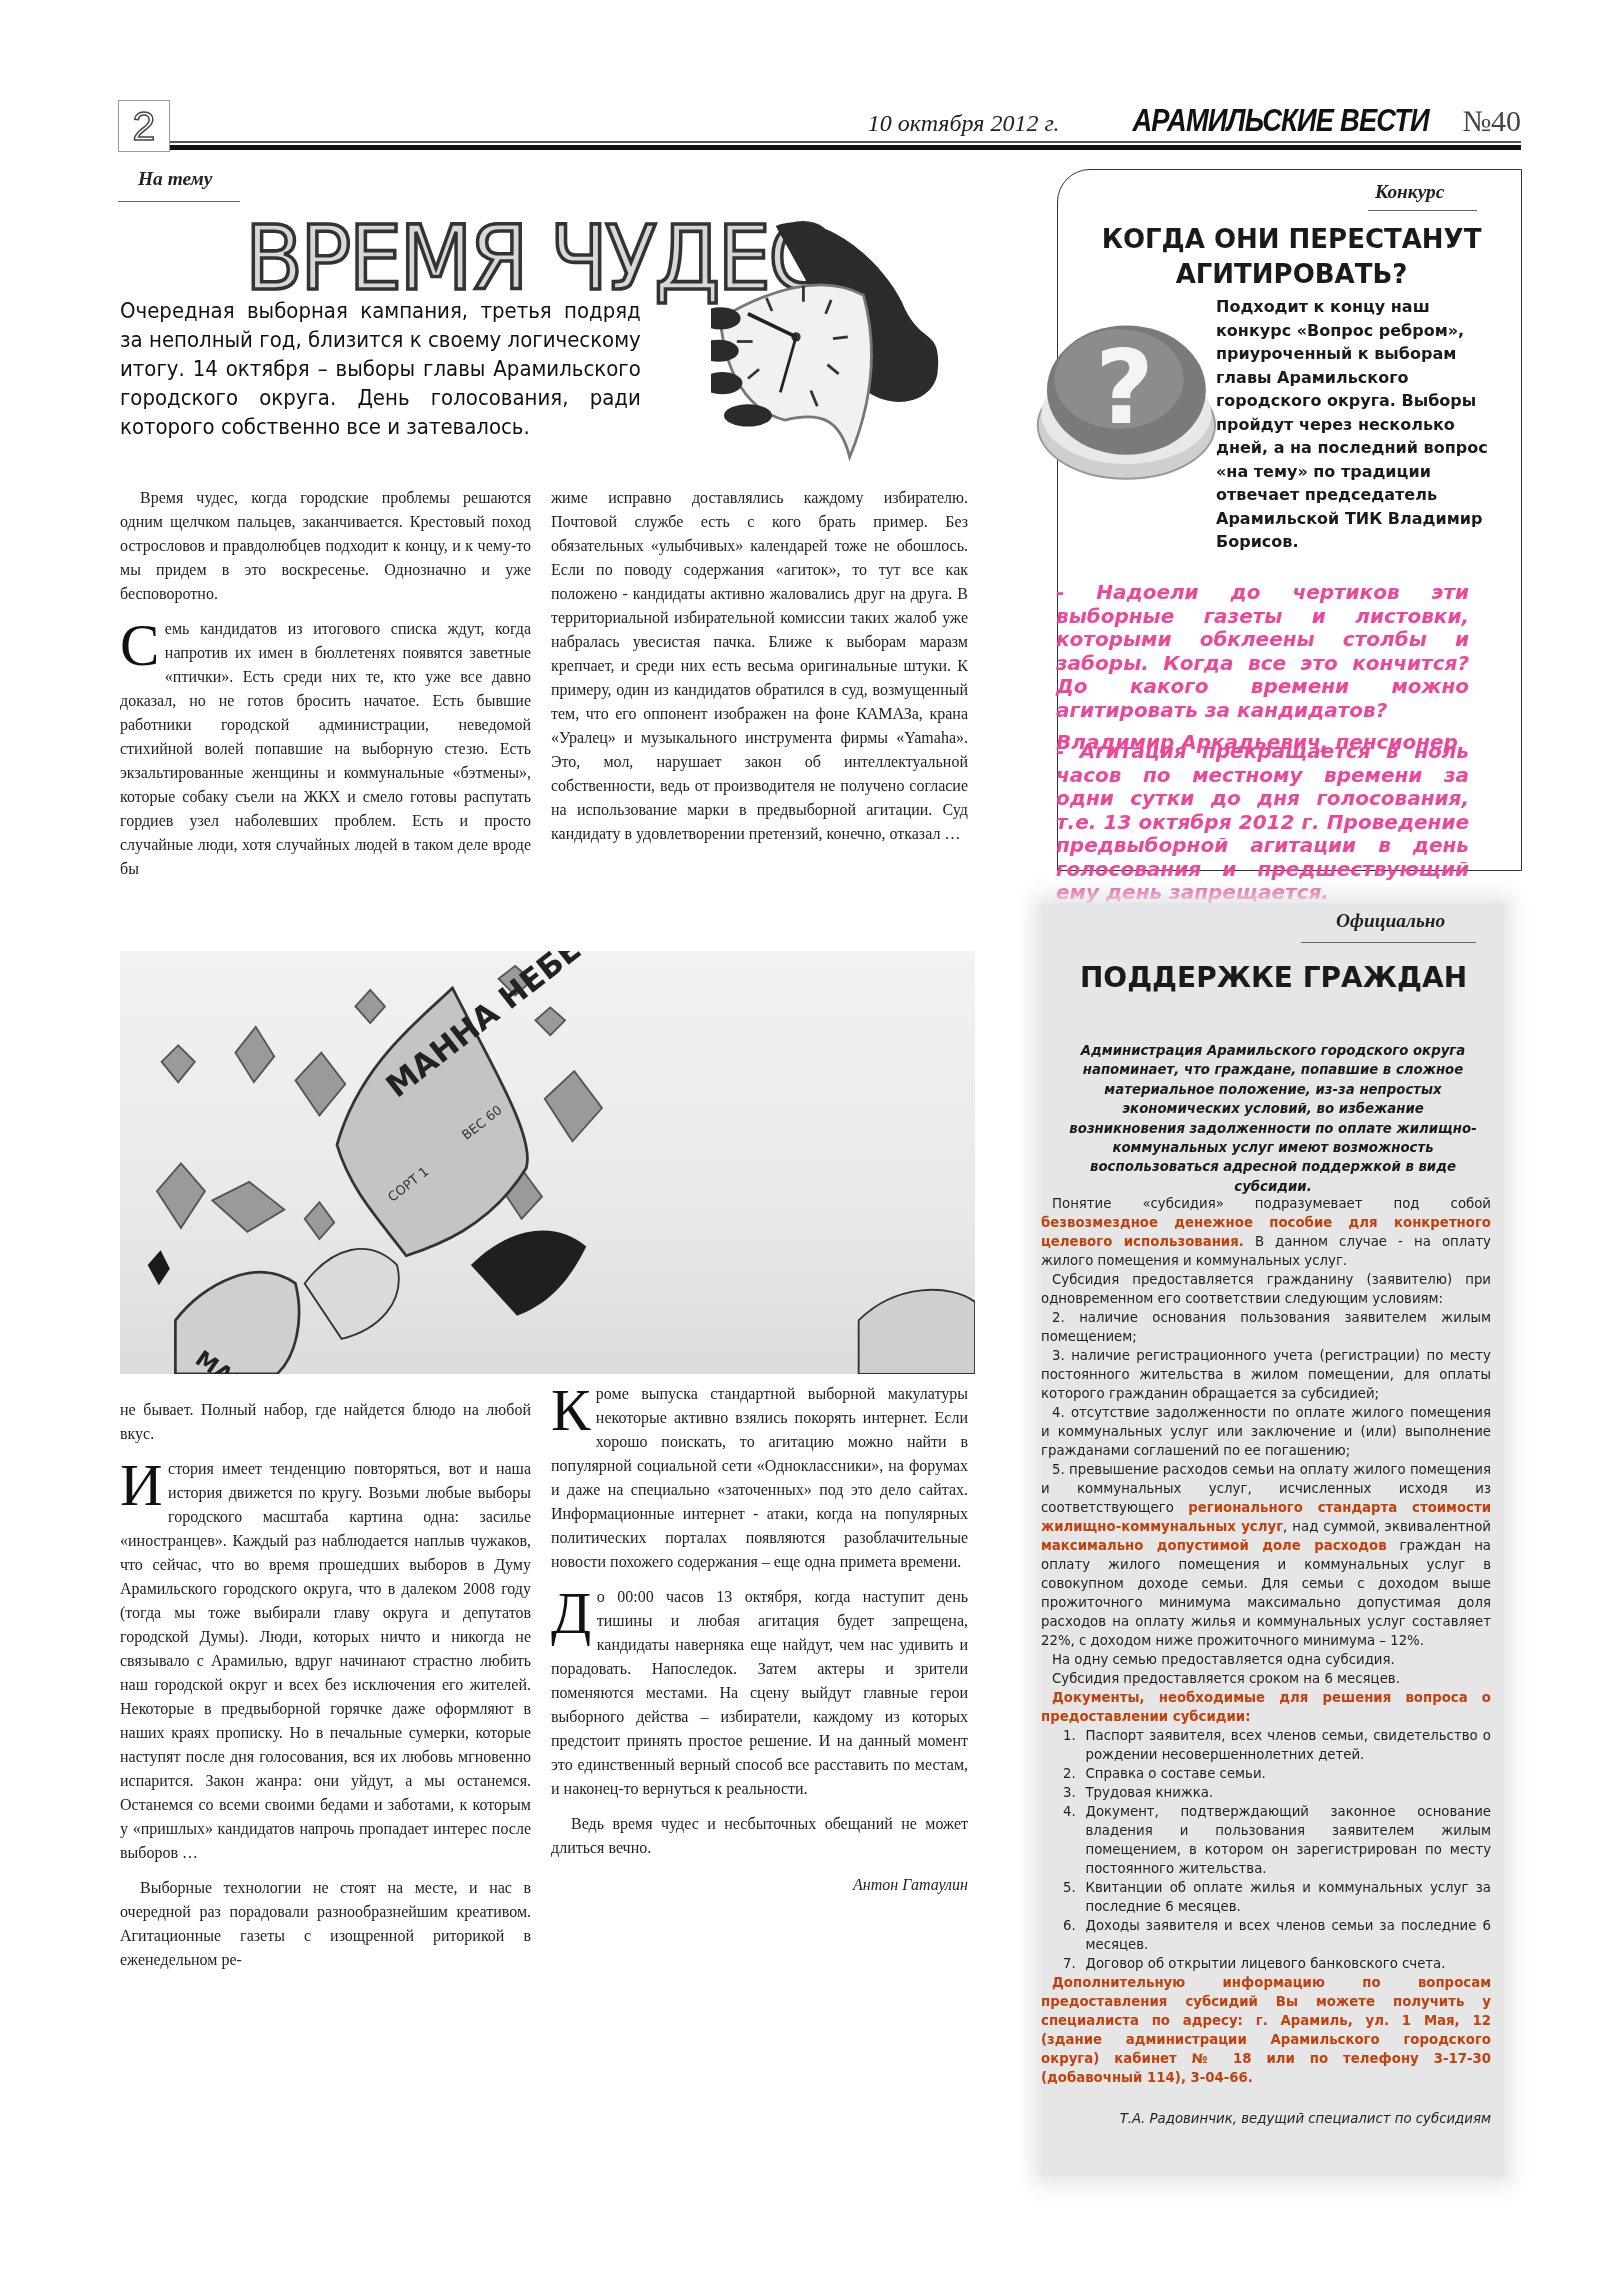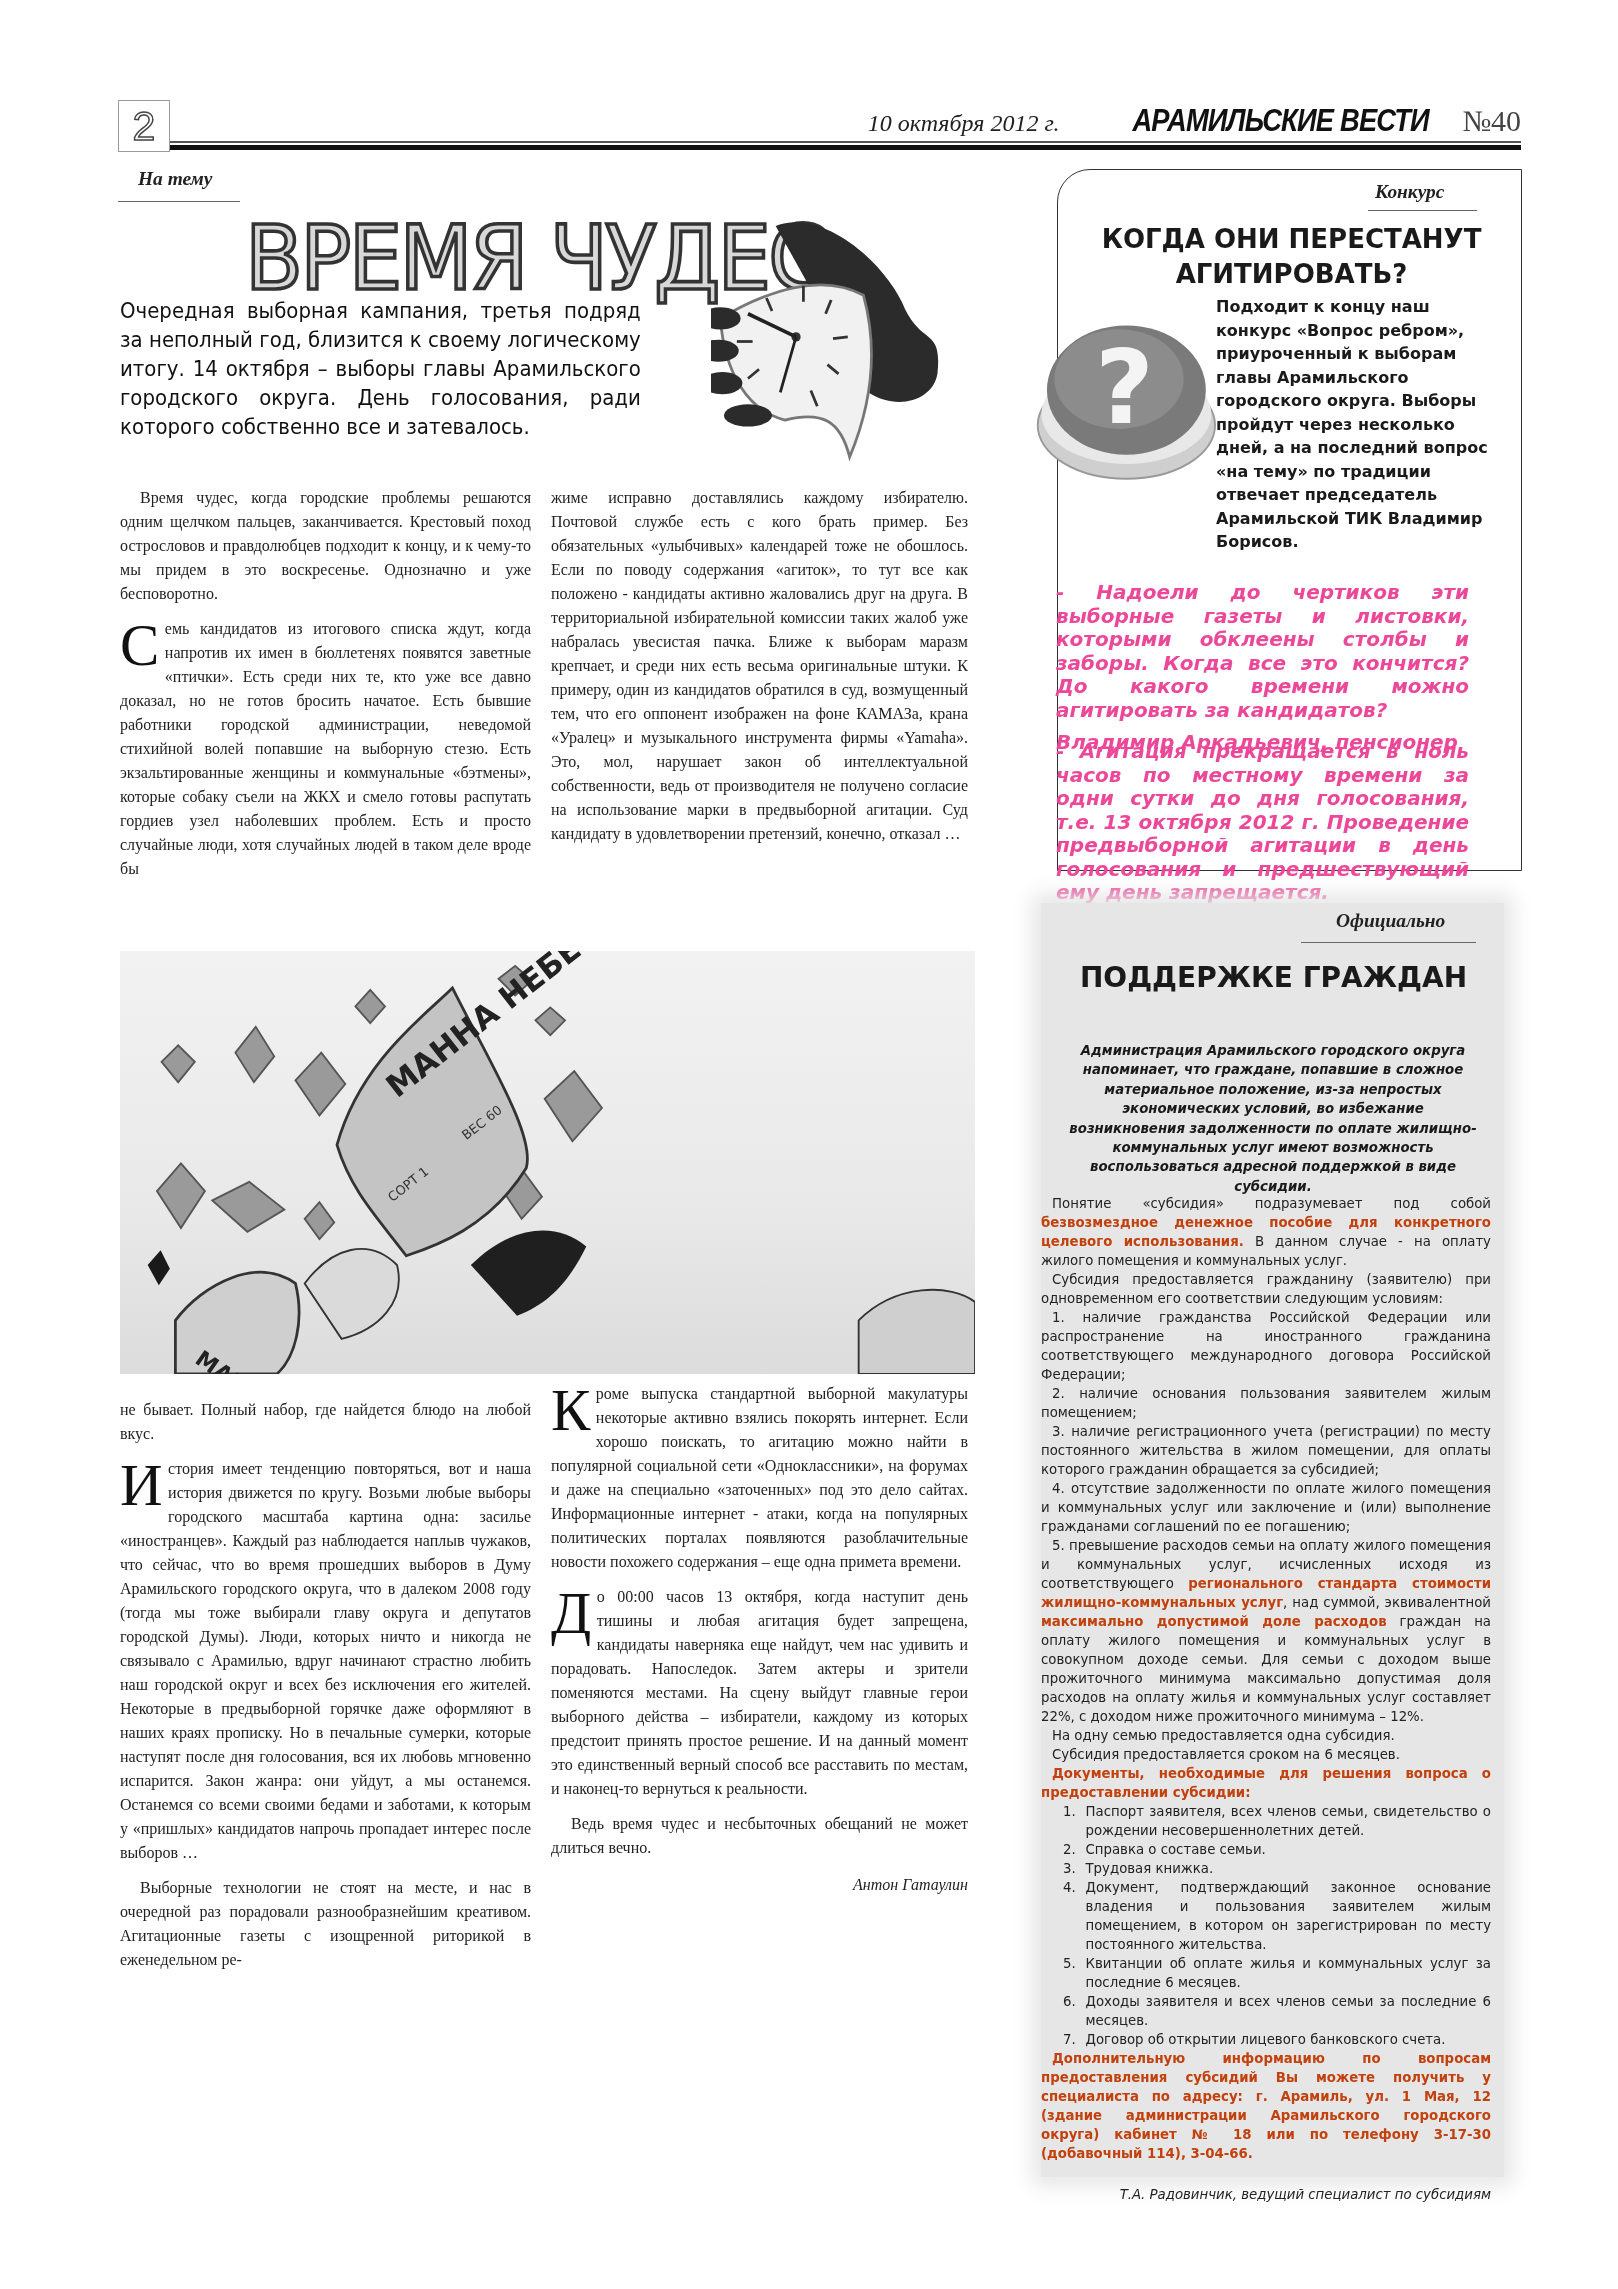--- a/index.html
+++ b/index.html
@@ -165,21 +165,20 @@
 <div class="obox"></div>
 <div class="rubric" style="left:1336px;top:910px;">Официально</div>
 <div class="rubric-line" style="left:1301px;top:942px;width:175px;"></div>
 <div class="obox-title">
   <div>ПОДДЕРЖКЕ ГРАЖДАН</div>
 </div>
 <div class="obox-lead">Администрация Арамильского городского округа напоминает, что граждане, попавшие в сложное материальное положение, из-за непростых экономических условий, во избежание возникновения задолженности по оплате жилищно-коммунальных услуг имеют возможность воспользоваться адресной поддержкой в виде субсидии.</div>
 <div class="obox-body">
   <p><span>Понятие «субсидия»  подразумевает под собой </span><b>безвозмездное денежное пособие для конкретного целевого использования.</b><span> В данном случае - на оплату жилого помещения и коммунальных услуг.</span></p>
   <p>Субсидия предоставляется гражданину (заявителю) при одновременном его соответствии следующим условиям:</p>
-  <p>1. наличие гражданства Российской Федерации или распространение на иностранного гражданина соответствующего международного договора Российской Федерации;</p>
   <p>2. наличие основания пользования заявителем жилым помещением;</p>
   <p>3. наличие регистрационного учета (регистрации) по месту постоянного жительства в жилом помещении, для оплаты которого гражданин обращается за субсидией;</p>
   <p>4. отсутствие задолженности по оплате жилого помещения и коммунальных услуг или заключение и (или) выполнение гражданами соглашений по ее погашению;</p>
   <p><span>5. превышение расходов семьи на оплату жилого помещения и коммунальных услуг, исчисленных исходя из соответствующего </span><b>регионального стандарта стоимости жилищно-коммунальных услуг</b><span>, над суммой, эквивалентной </span><b>максимально допустимой доле расходов</b><span> граждан на оплату жилого помещения и коммунальных услуг в совокупном доходе семьи. Для семьи с доходом выше прожиточного минимума максимально допустимая доля расходов на оплату жилья и коммунальных услуг составляет 22%, с доходом ниже прожиточного минимума – 12%.</span></p>
   <p>На одну семью предоставляется одна субсидия.</p>
   <p>Субсидия предоставляется сроком на 6 месяцев.</p>
   <p><b>Документы, необходимые для решения вопроса о предоставлении субсидии:</b></p>
   <ol>
     <li>Паспорт заявителя, всех членов семьи, свидетельство о рождении несовершеннолетних детей.</li>
     <li>Справка о составе семьи.</li>

